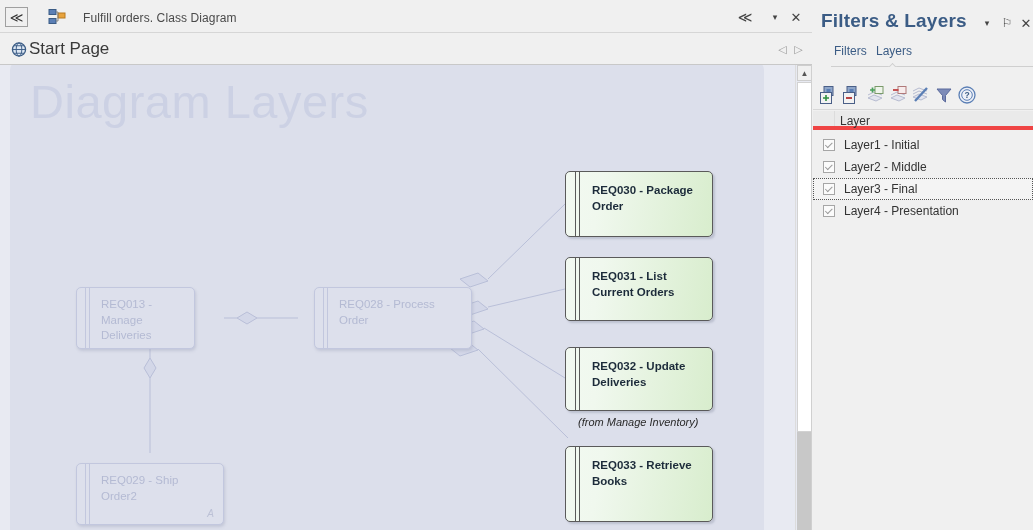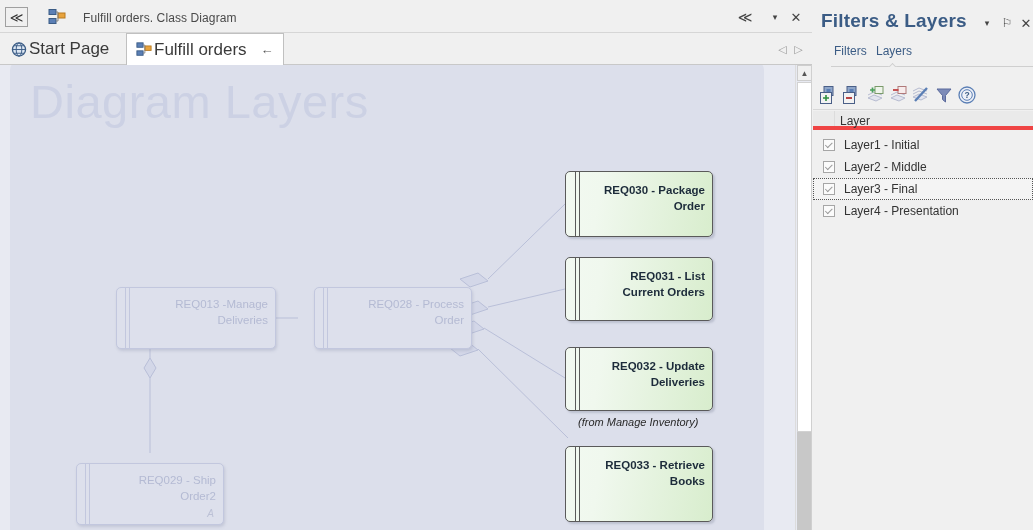--- a/index.html
+++ b/index.html
@@ -84,21 +84,21 @@
   }
   #watermark{
     position:absolute; left:20px; top:13px;
     font-size:47px; color:#ccd1e4;
     font-family:"Liberation Sans", sans-serif;
     font-weight:400; letter-spacing:.5px;
     white-space:nowrap;
   }
 
   
-  .ebox{ position:absolute; border-radius:5px;text-align:right; }
+  .ebox{ position:absolute; border-radius:5px; }
   .ebox .bar1, .ebox .bar2{ position:absolute; top:0; bottom:0; width:1px; }
   .ebox .lbl{ position:absolute; left:24px; top:9px; right:7px; line-height:15.5px; }
 
   
   .faded{
     background:#dde0ec;
     border:1px solid #c2c7de;
     box-shadow:1px 2px 3px rgba(150,155,180,.35);
   }
   .faded .bar1{ left:8px; background:#c2c7de; }
@@ -247,30 +247,20 @@
 <div id="tabbar">
   <div class="tab" id="tab-start">
     <svg class="tab-icon" viewBox="0 0 16 16">
       <circle cx="8" cy="8" r="7" fill="#dce6f2" stroke="#3b5c85" stroke-width="1.4"></circle>
       <ellipse cx="8" cy="8" rx="3" ry="7" fill="none" stroke="#3b5c85" stroke-width="1"></ellipse>
       <path d="M1.2 8 H14.8 M2.6 4 H13.4 M2.6 12 H13.4" stroke="#3b5c85" stroke-width="1" fill="none"></path>
     </svg>
     <span class="tab-label">Start Page</span>
   </div>
 
-  <div class="tab" id="tab-fulfill">
-    <svg class="tab-icon" viewBox="0 0 18 16">
-      <rect x="1" y="0.5" width="7" height="5" fill="#5b7fb5" stroke="#3b5c85"></rect>
-      <rect x="10" y="4" width="7" height="5" fill="#e8a33d" stroke="#b87a20"></rect>
-      <rect x="1" y="9.5" width="7" height="5" fill="#5b7fb5" stroke="#3b5c85"></rect>
-      <path d="M8 3 L10 3 M8 12 L10 12 M10 3 L10 12" stroke="#7a7a7a" fill="none" stroke-width="0.9"></path>
-    </svg>
-    <span class="tab-label">Fulfill orders</span>
-    <span id="tab-back-arrow">←</span>
-  </div>
 
   <div class="navarrow" id="nav-prev">◁</div>
   <div class="navarrow" id="nav-next">▷</div>
 </div>
 
 <div id="canvas-wrap">
   <div id="canvas">
     <div id="watermark">Diagram Layers</div>
 
     <svg class="conn">
@@ -288,21 +278,21 @@
         <path d="M478 218 L555 143"></path>
         <polygon points="450,246 468,240 478,248 460,254" fill="#d3d7e8"></polygon>
         <path d="M478 246 L555 228"></path>
         <polygon points="446,266 464,260 474,268 456,274" fill="#d3d7e8"></polygon>
         <path d="M474 267 L555 317"></path>
         <polygon points="440,287 458,281 468,289 450,295" fill="#d3d7e8"></polygon>
         <path d="M468 288 L558 377"></path>
       </g>
     </svg>
 
-    <div class="ebox faded" style="left:66px;top:226px;width:160px;height:62px;margin-left:40px;">
+    <div class="ebox faded" style="left:66px;top:226px;width:119px;height:62px;">
       <div class="bar1"></div>
       <div class="bar2"></div>
       <div class="lbl">REQ013 -Manage Deliveries</div>
     </div>
 
     <div class="ebox faded" style="left:304px;top:226px;width:158px;height:62px;">
       <div class="bar1"></div>
       <div class="bar2"></div>
       <div class="lbl">REQ028 - Process Order</div>
     </div>

